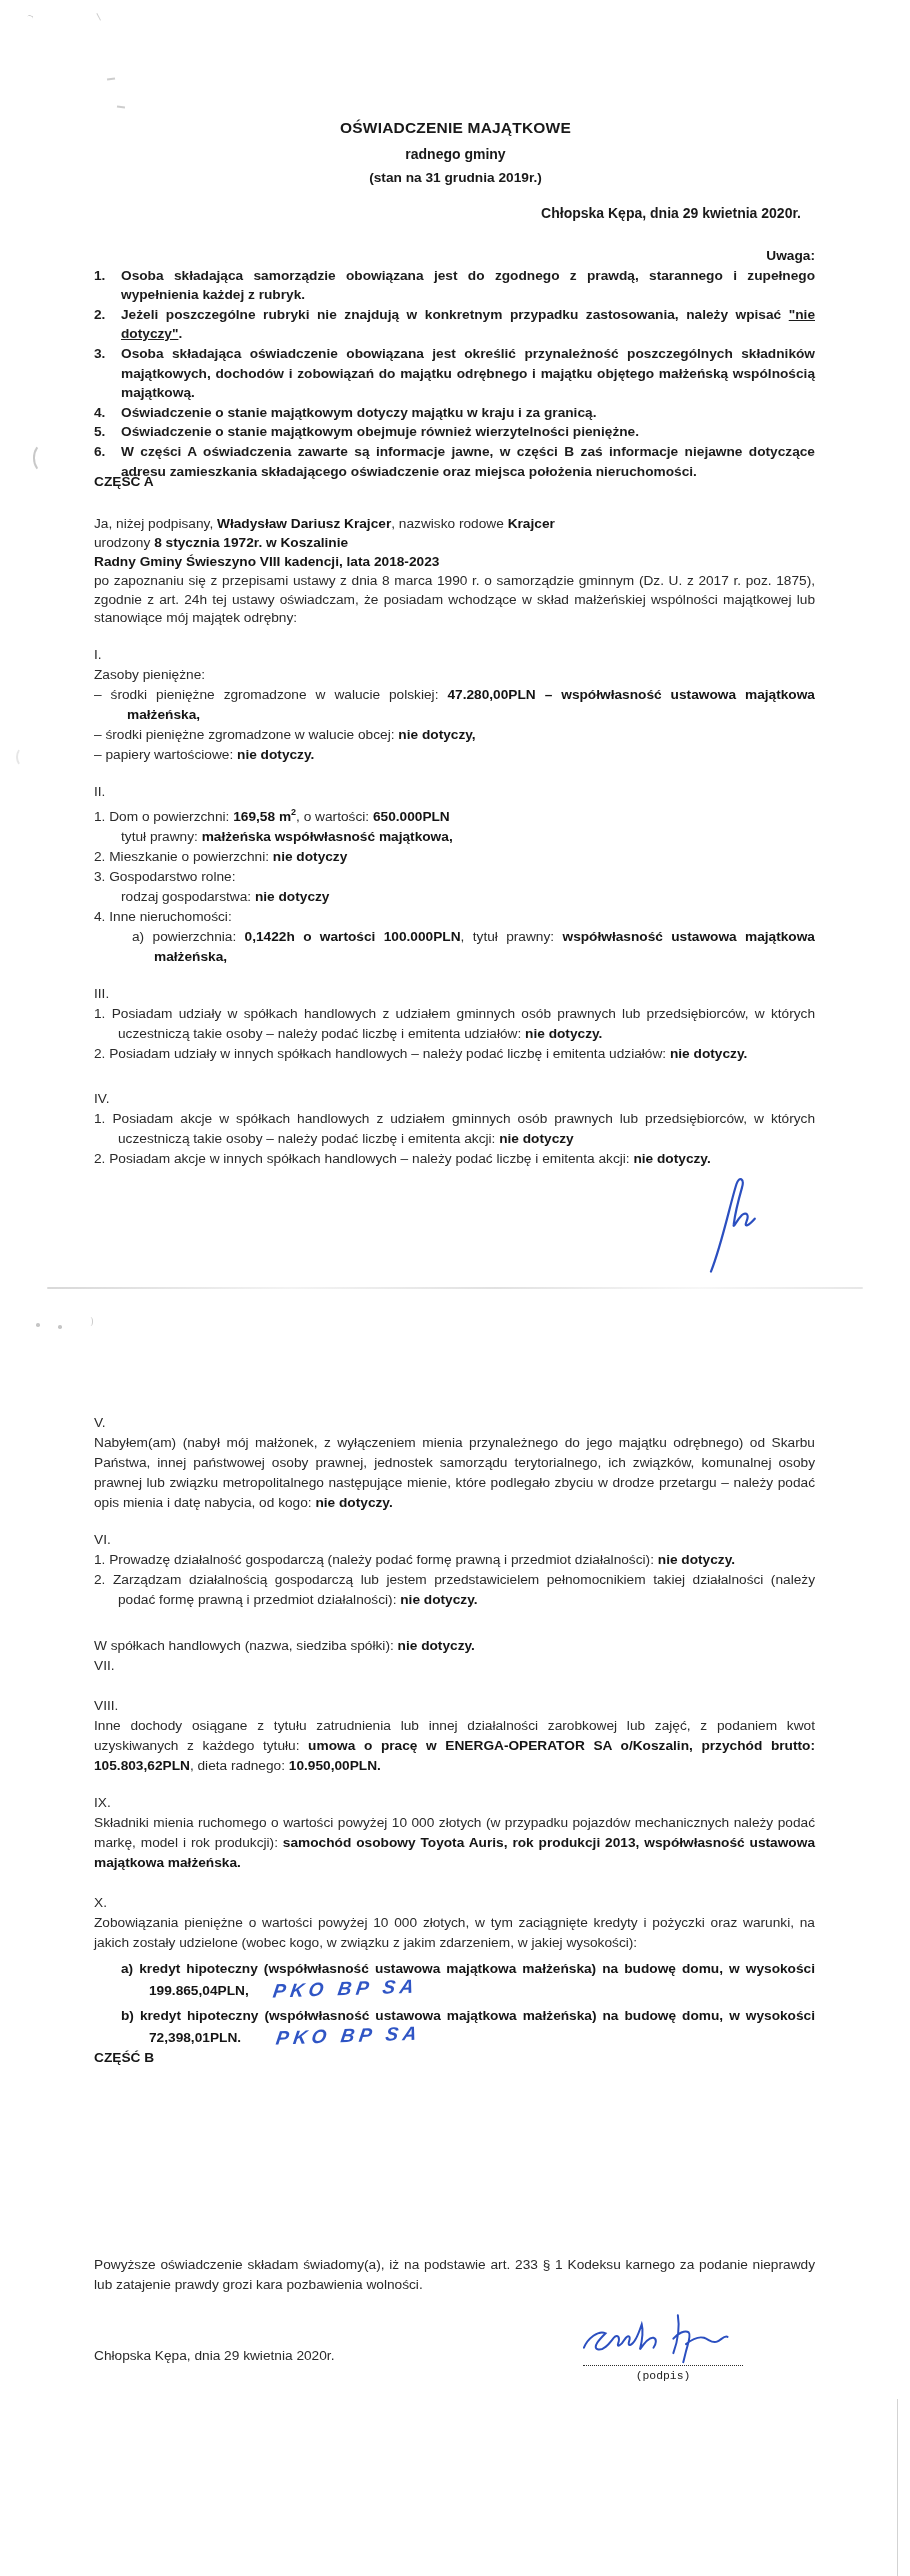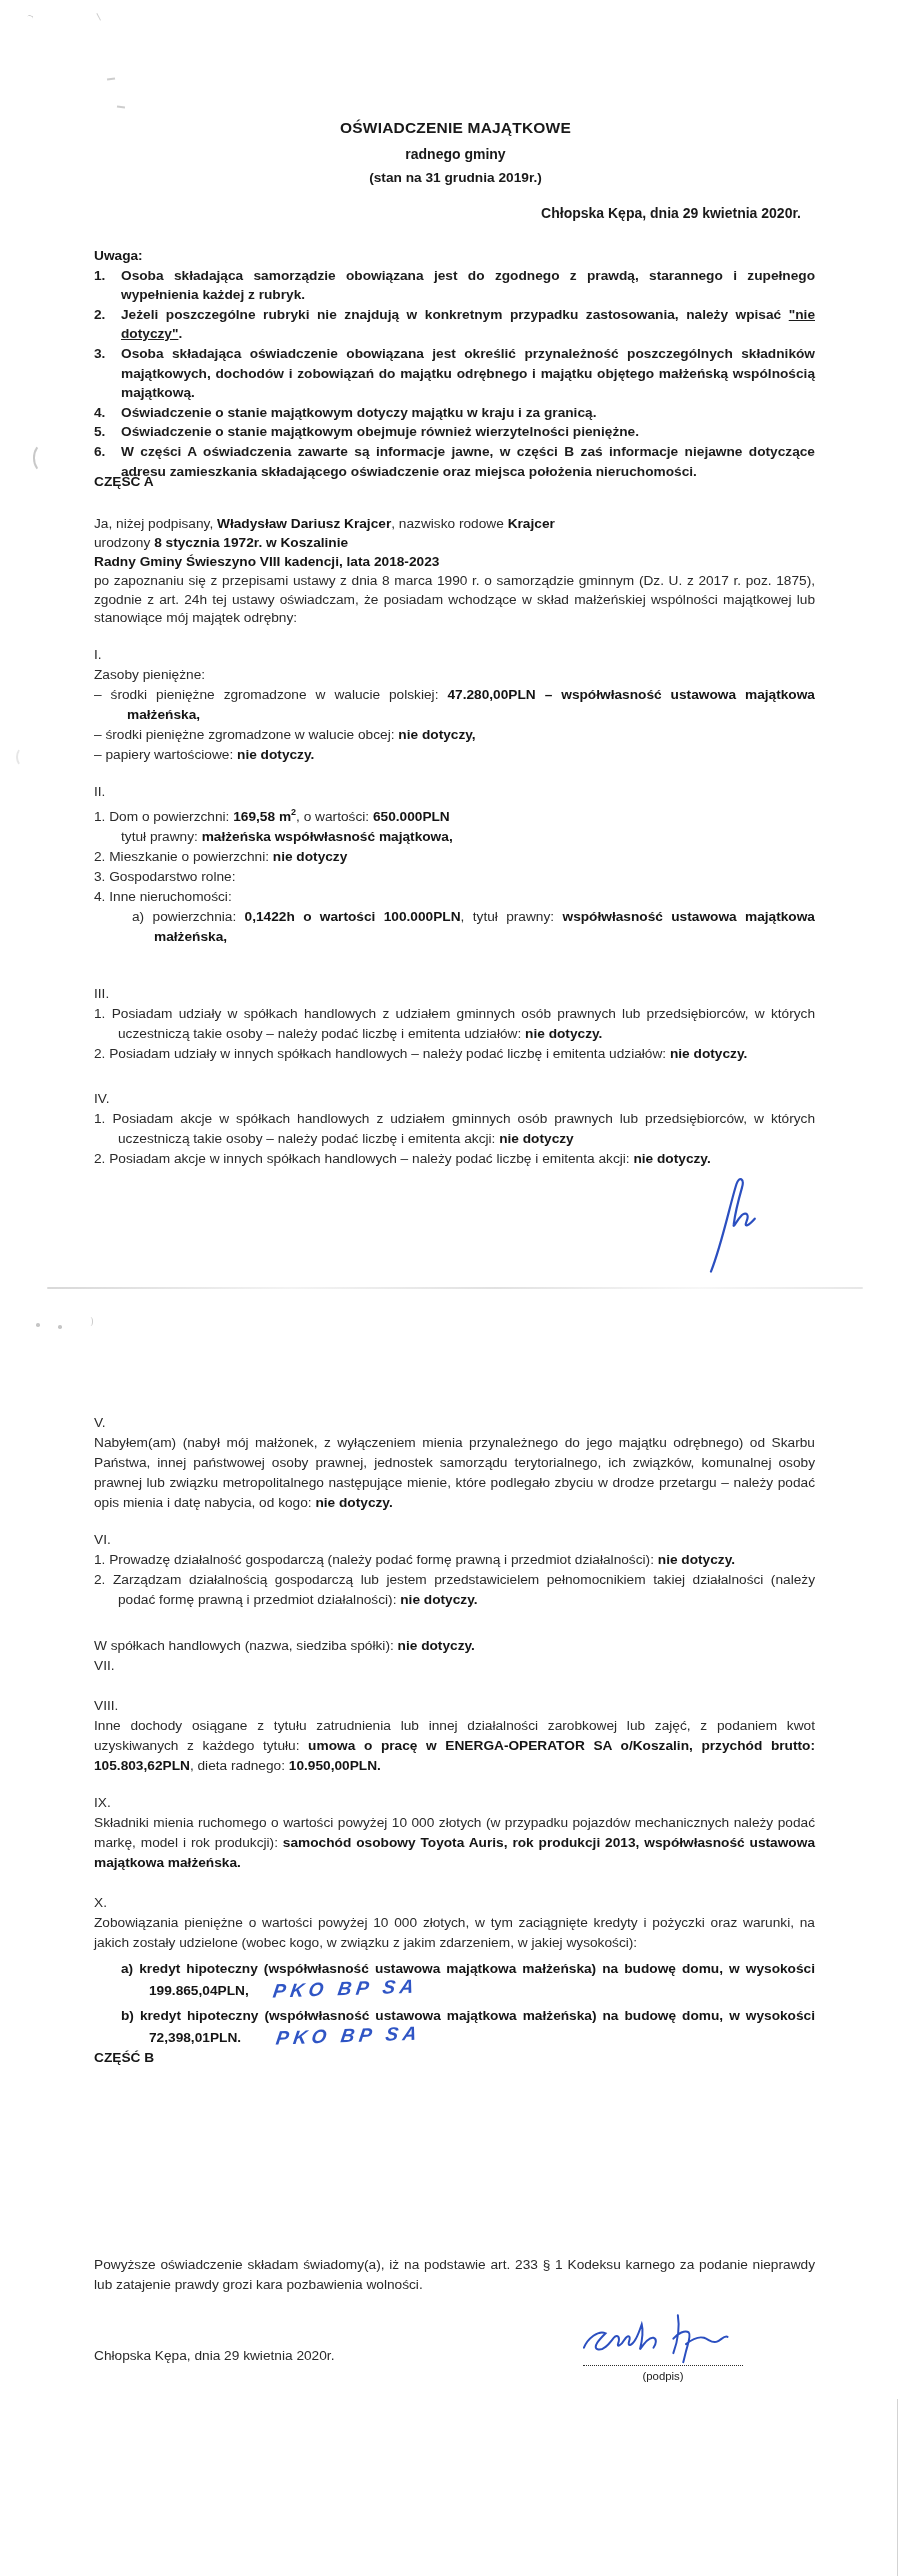--- a/index.html
+++ b/index.html
@@ -25,21 +25,21 @@
   .pd{position:absolute;top:205px;right:97px;font-weight:700;color:#1a1a1a;font-size:14px;}
   .loan-text{font-weight:700;color:#151515;padding-left:27px;text-align:justify;text-align-last:justify;}
   .loan-amt{padding-left:55px;font-weight:700;color:#151515;}
   .hand{display:inline-block;margin-left:24px;color:#2f55c5;font-style:italic;font-weight:600;
         font-size:19px;letter-spacing:4.6px;transform:rotate(-2deg) skewX(-10deg);}
   .pgbrk{position:absolute;top:1287px;left:47px;width:816px;height:1.8px;border-radius:1.8px;
          background:linear-gradient(90deg,rgba(100,100,100,.25),rgba(140,140,140,.10) 30%,
          rgba(120,120,120,.22) 55%,rgba(150,150,150,.08) 80%,rgba(120,120,120,.18));}
   .edge{position:absolute;left:897px;top:2399px;width:1.8px;height:177px;background:rgba(130,130,130,.35);}
   .sigline{position:absolute;left:583px;top:2356px;width:160px;height:9px;border-bottom:1.8px dotted #2b2b2b;}
-  .sigcap{position:absolute;left:583px;top:2370px;width:160px;text-align:center;font-size:11.4px;color:#222;}
+  .sigcap{position:absolute;left:583px;top:2370px;width:160px;text-align:center;font-size:11.4px;color:#222;font-family:Liberation Mono, monospace;}
   .svgabs{position:absolute;}
   
   .art{position:absolute;pointer-events:none;}
   .art-dot{width:5.5px;height:4.6px;border-top:1.8px solid #a9a9a9;border-radius:50%;opacity:.7;transform:rotate(18deg);}
   .art-slash{width:3.6px;height:8.2px;border-left:1.8px solid #ababab;opacity:.6;transform:rotate(-28deg);}
   .art-dash{width:8.2px;height:1.8px;background:#b8b8b8;opacity:.7;transform:rotate(-8deg);}
   .art-paren{width:18px;height:25.5px;border:2.7px solid transparent;border-left-color:#c3c3c3;border-radius:50%;opacity:.9;}
   .art-paren.small{width:11px;height:16.4px;border-left-color:#d2d2d2;opacity:.55;}
   .art-speck{width:3.6px;height:3.6px;background:#adadad;border-radius:50%;opacity:.7;}
   .art-curve{width:4.6px;height:9px;border-right:1.8px solid #a8a8a8;border-radius:0 50% 50% 0;opacity:.6;}
@@ -62,21 +62,21 @@
   <div class="edge"></div>
 
   <header class="head">
     <div class="t1">OŚWIADCZENIE MAJĄTKOWE</div>
     <div class="t2">radnego gminy</div>
     <div class="t3">(stan na 31 grudnia 2019r.)</div>
   </header>
   <div class="pd">Chłopska Kępa, dnia 29 kwietnia 2020r.</div>
 
   <section class="abs" style="top:246px;">
-    <p class="bold" style="line-height:19.6px;">Uwaga:</p>
+    <p class="bold" style="line-height:19.6px;text-align:right;">Uwaga:</p>
     <p class="note"><span class="nnum">1.</span><span>Osoba składająca samorządzie obowiązana jest do zgodnego z prawdą, starannego i zupełnego wypełnienia każdej z rubryk.</span></p>
     <p class="note" style="text-align-last:justify;"><span class="nnum">2.</span><span>Jeżeli poszczególne rubryki nie znajdują w konkretnym przypadku zastosowania, należy wpisać </span><span class="u">"nie dotyczy"</span><span>.</span></p>
     <p class="note"><span class="nnum">3.</span><span>Osoba składająca oświadczenie obowiązana jest określić przynależność poszczególnych składników majątkowych, dochodów i zobowiązań do majątku odrębnego i majątku objętego małżeńską wspólnością majątkową.</span></p>
     <p class="note"><span class="nnum">4.</span><span>Oświadczenie o stanie majątkowym dotyczy majątku w kraju i za granicą.</span></p>
     <p class="note"><span class="nnum">5.</span><span>Oświadczenie o stanie majątkowym obejmuje również wierzytelności pieniężne.</span></p>
     <p class="note"><span class="nnum">6.</span><span>W części A oświadczenia zawarte są informacje jawne, w części B zaś informacje niejawne dotyczące adresu zamieszkania składającego oświadczenie oraz miejsca położenia nieruchomości.</span></p>
   </section>
 
   <section class="abs" style="top:472px;">
     <p class="bold">CZĘŚĆ A</p>
@@ -97,20 +97,21 @@
     <p class="hang36"><span>– środki pieniężne zgromadzone w walucie obcej: </span><b>nie dotyczy,</b></p>
     <p class="hang36"><span>– papiery wartościowe: </span><b>nie dotyczy.</b></p>
   </section>
 
   <section class="abs" style="top:782px;">
     <p>II.</p>
     <p><span>1. Dom o powierzchni: </span><b><span>169,58 m</span><sup>2</sup></b><span>, o wartości: </span><b>650.000PLN</b></p>
     <p class="ind30"><span>tytuł prawny: </span><b>małżeńska współwłasność majątkowa,</b></p>
     <p><span>2. Mieszkanie o powierzchni: </span><b>nie dotyczy</b></p>
     <p>3. Gospodarstwo rolne:</p>
+    <p class="ind30"><span>rodzaj gospodarstwa: </span><b>nie dotyczy</b></p>
     <p>4. Inne nieruchomości:</p>
     <p class="sub-a j"><span>a) powierzchnia: </span><b>0,1422h o wartości 100.000PLN</b><span>, tytuł prawny: </span><b>współwłasność ustawowa majątkowa małżeńska,</b></p>
   </section>
 
   <section class="abs" style="top:984px;">
     <p>III.</p>
     <p class="hang26 j"><span>1. Posiadam udziały w spółkach handlowych z udziałem gminnych osób prawnych lub przedsiębiorców, w których uczestniczą takie osoby – należy podać liczbę i emitenta udziałów: </span><b>nie dotyczy.</b></p>
     <p class="hang26 j"><span>2. Posiadam udziały w innych spółkach handlowych – należy podać liczbę i emitenta udziałów: </span><b>nie dotyczy.</b></p>
   </section>
 

